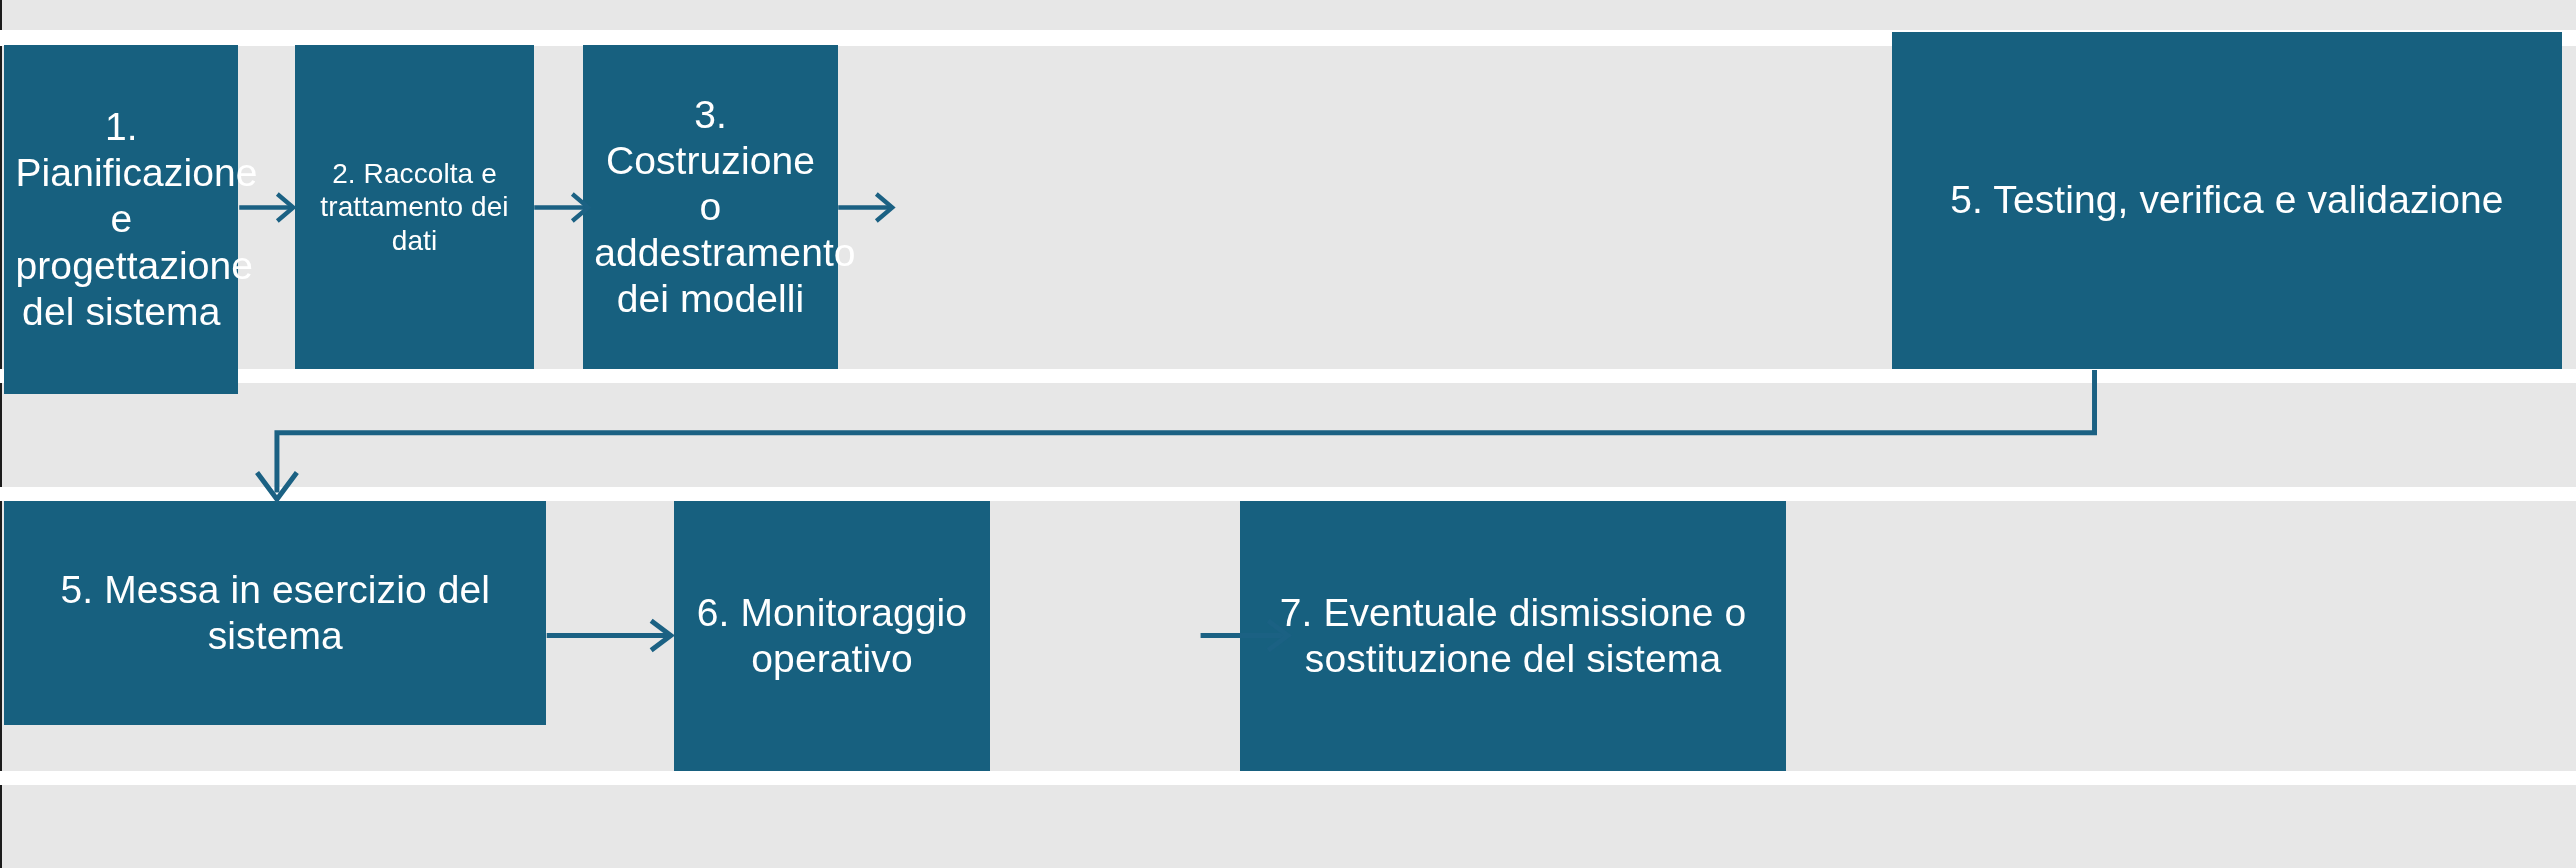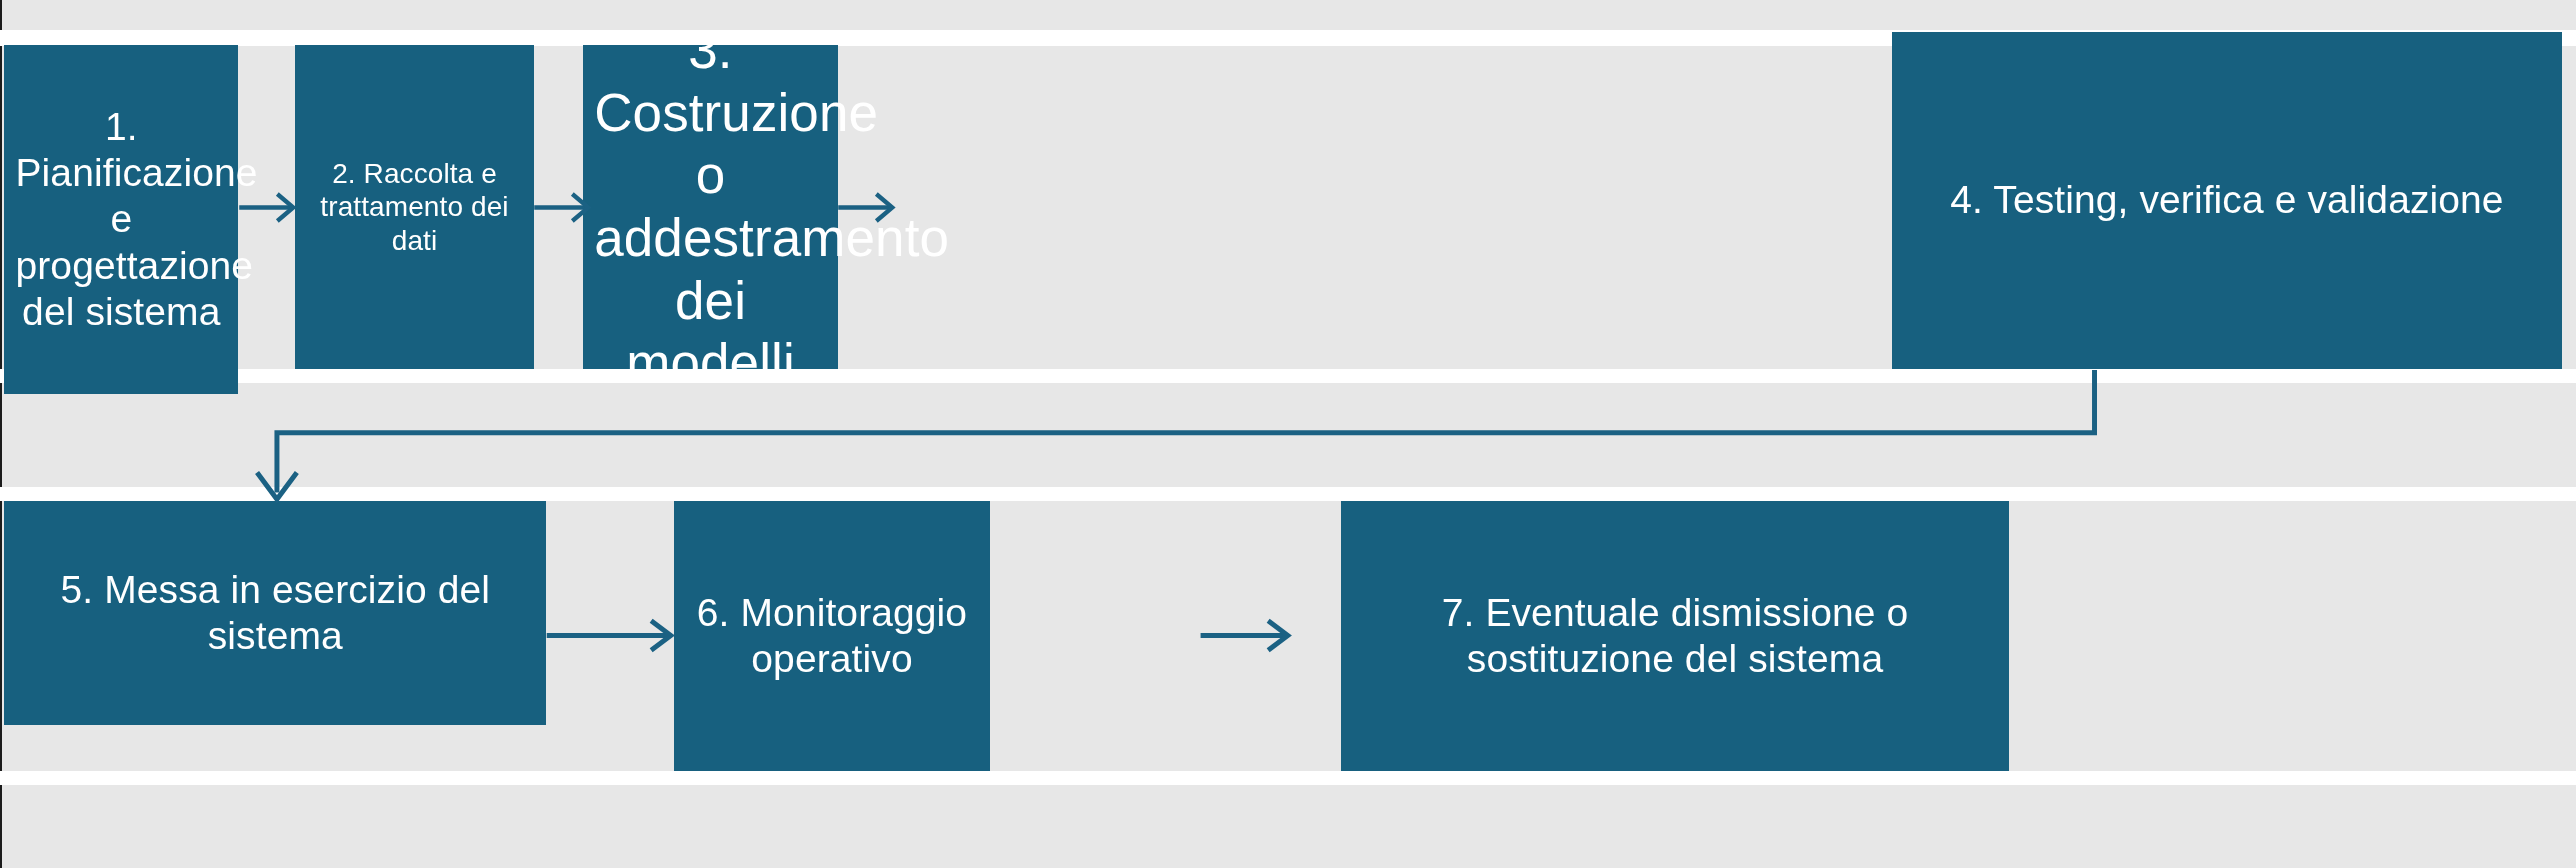--- a/index.html
+++ b/index.html
@@ -74,37 +74,37 @@
   <div class="band-gap" style="top:771px;height:13.7px;"></div>
 
   <div class="node" style="left:4.3px; top:45px; width:234px; height:349px; font-size:39px;">
     <span>1. Pianificazione e progettazione del sistema</span>
   </div>
 
   <div class="node" style="left:295px; top:45px; width:239px; height:324px; font-size:28px;">
     <span>2. Raccolta e trattamento dei dati</span>
   </div>
 
-  <div class="node" style="left:583px; top:45px; width:255px; height:324px; font-size:53px;">
+  <div class="node" style="left:583px; top:45px; width:255px; height:324px; font-size:39px;">
     <span>3. Costruzione o addestramento dei modelli</span>
   </div>
 
   <div class="node" style="left:1892px; top:32px; width:670px; height:337px; font-size:39px;">
-    <span>4. Testing, verifica e validazione</span>
+    <span>5. Testing, verifica e validazione</span>
   </div>
 
   <div class="node" style="left:4.3px; top:501px; width:542px; height:224px; font-size:39px;">
     <span>5. Messa in esercizio del sistema</span>
   </div>
 
   <div class="node" style="left:674px; top:501px; width:316px; height:270px; font-size:39px;justify-content:flex-end;">
     <span>6. Monitoraggio operativo</span>
   </div>
 
-  <div class="node" style="left:1341px; top:501px; width:668px; height:270px; font-size:39px;">
+  <div class="node" style="left:1240px; top:501px; width:546px; height:270px; font-size:39px;">
     <span>7. Eventuale dismissione o sostituzione del sistema</span>
   </div>
 
   <div class="connector" style="left:239px; top:186px; width:57px; height:43px;">
     <svg width="57" height="43" viewBox="0 0 92 70">
       <g fill="none" stroke="#1B6183" stroke-width="7" stroke-linecap="butt">
         <line x1="0" y1="35" x2="84" y2="35"></line>
         <polyline points="62,13 88,35 62,57" fill="none" stroke-linejoin="miter"></polyline>
       </g>
     </svg>

